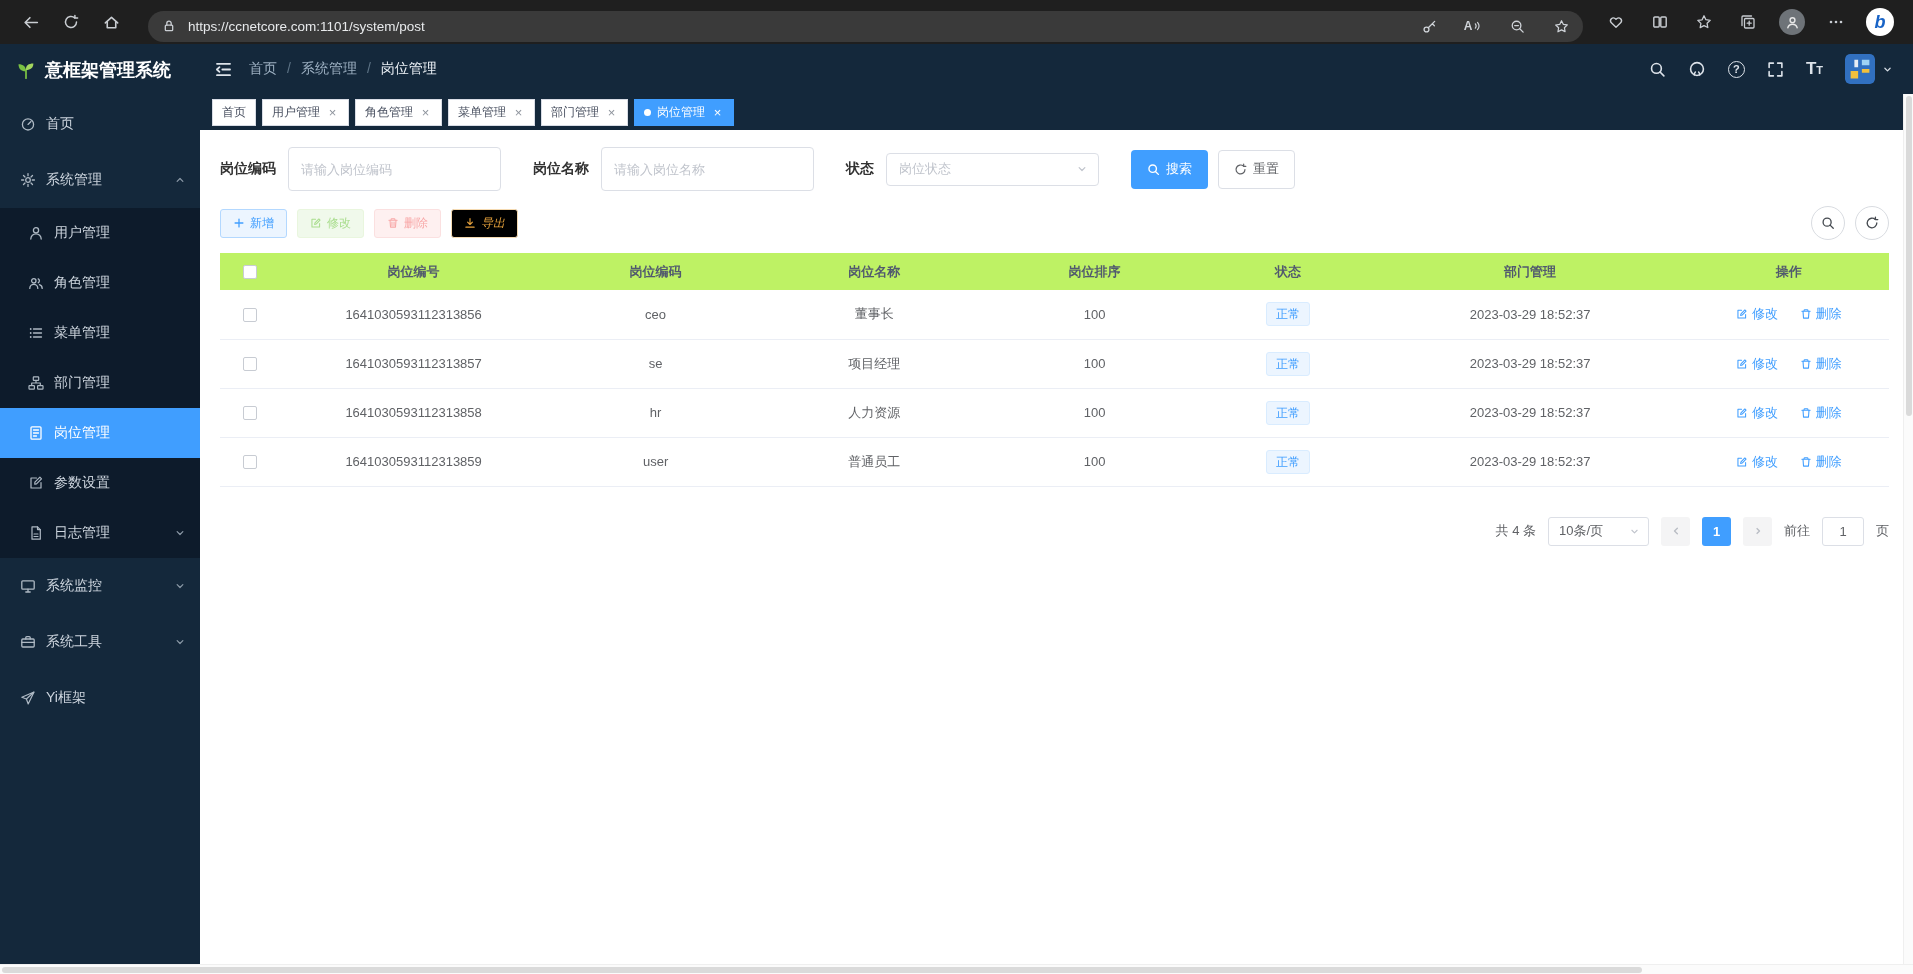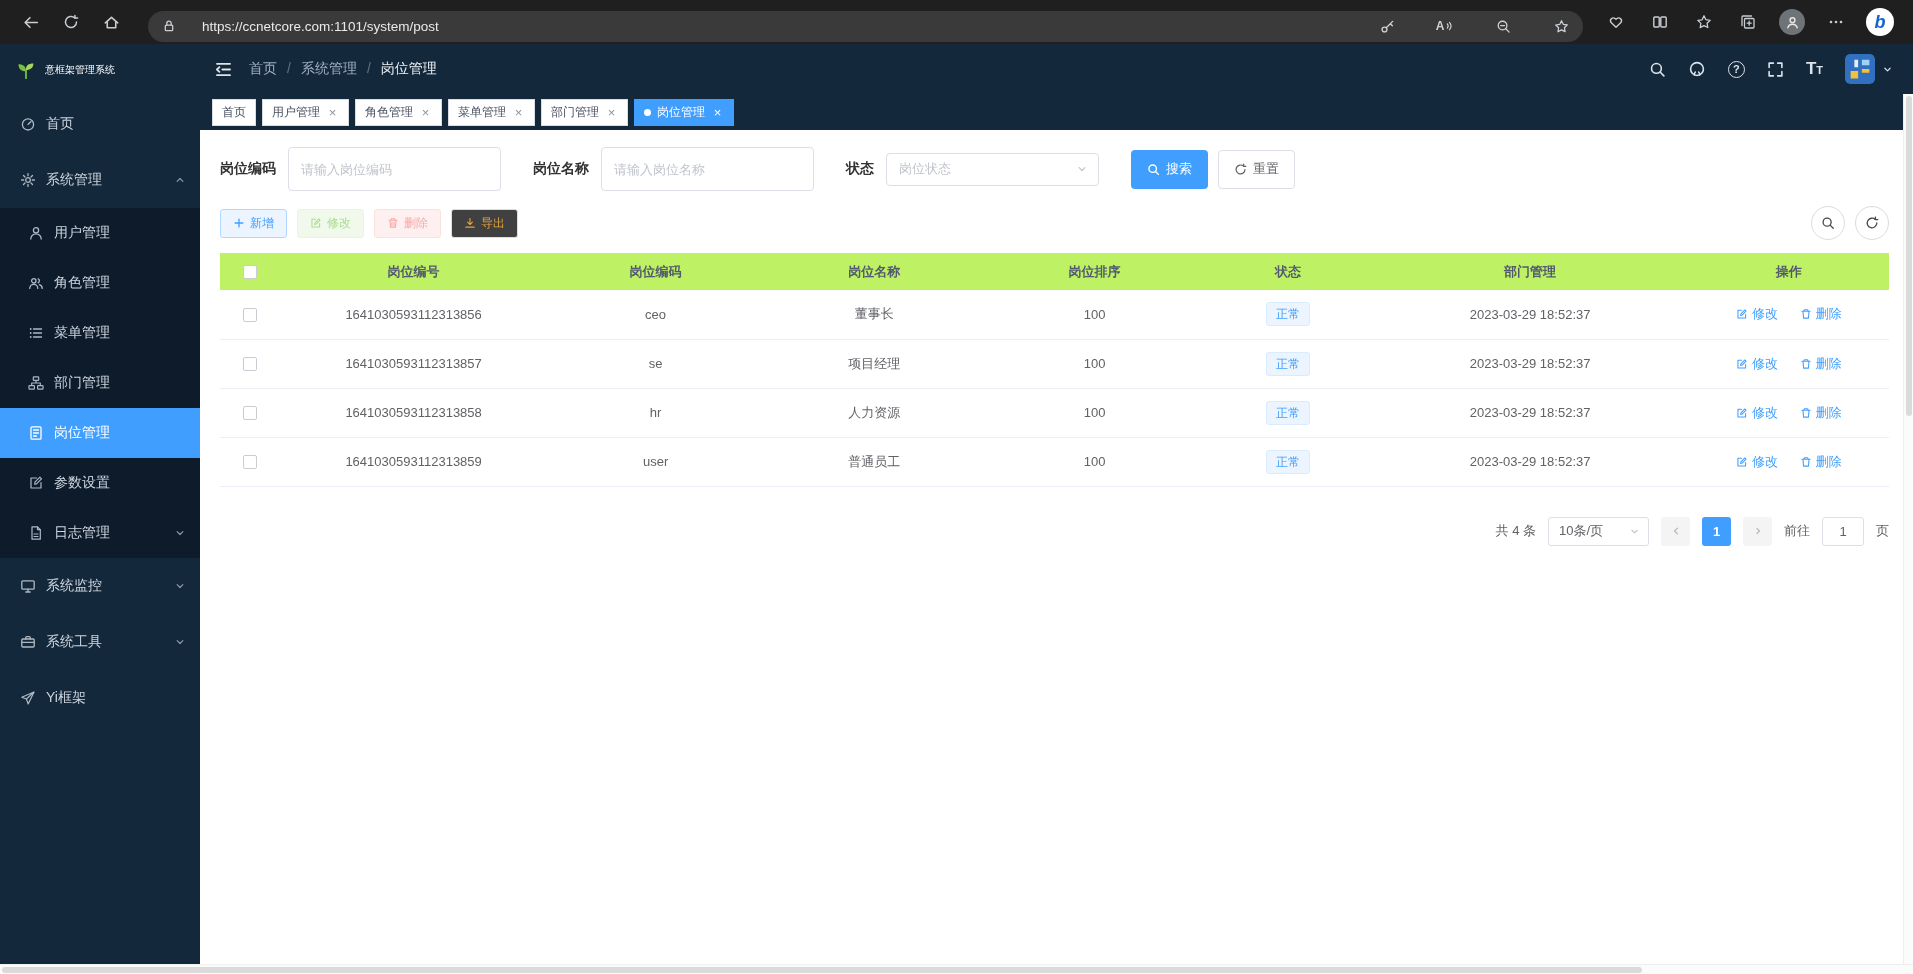--- a/index.html
+++ b/index.html
@@ -6,35 +6,35 @@
   html,body{background:#333;}
   .screen{position:relative;width:1913px;height:974px;background:#fff;overflow:hidden;
     font-family:"Liberation Sans","DejaVu Sans",sans-serif;}
   .svgi{display:block;}
 
   
   .browser-bar{position:absolute;top:0;left:0;right:0;height:44px;background:#1f1f1f;
     display:flex;align-items:center;padding:0 14px;gap:6px;color:#c9cdd2;}
   .b-btn{width:34px;height:34px;border-radius:6px;display:flex;align-items:center;justify-content:center;flex:0 0 auto;color:#c9cdd2;}
   .address-bar{flex:1;height:31px;background:#3a3a3a;border-radius:16px;margin:8px 8px 0 14px;
-    display:flex;align-items:center;padding:0 6px 0 14px;gap:26px;min-width:0;}
+    display:flex;align-items:center;padding:0 6px 0 14px;gap:12px;min-width:0;}
   .url-text{font-size:13.5px;color:#e8eaec;white-space:nowrap;overflow:hidden;}
   .address-spacer{flex:1;}
   .pill-ic{width:32px;height:27px;display:flex;align-items:center;justify-content:center;color:#cfd3d8;border-radius:6px;flex:0 0 auto;}
   .read-aloud{display:flex;align-items:center;gap:1px;font-size:12px;font-weight:bold;color:#cfd3d8;}
   .right-ic{width:38px;height:34px;display:flex;align-items:center;justify-content:center;color:#c9cdd2;flex:0 0 auto;border-radius:6px;}
   .profile-dot{width:26px;height:26px;border-radius:50%;background:#6e7378;display:flex;align-items:center;justify-content:center;color:#e8e8e8;}
   .bing-circle{width:28px;height:28px;border-radius:50%;background:#fff;color:#1863c6;
     font-weight:bold;font-size:18px;display:flex;align-items:center;justify-content:center;font-style:italic;}
 
   
   .app{position:absolute;top:44px;left:0;right:0;bottom:0;}
   .sidebar{position:absolute;left:0;top:0;bottom:10px;width:200px;background:#14283b;overflow:hidden;}
   .logo-row{height:52px;display:flex;align-items:center;gap:9px;padding-left:16px;}
-  .logo-title{color:#fff;font-size:10px;font-weight:normal;}
+  .logo-title{color:#fff;font-size:18px;font-weight:bold;}
   .m-item{height:56px;display:flex;align-items:center;gap:10px;padding:0 14px 0 20px;cursor:pointer;
     font-size:14px;color:#cdd5de;}
   .m-item .grow{flex:1;}
   .m-icon{width:16px;height:16px;color:#aeb9c4;flex:0 0 auto;}
   .chev{color:#8b99a7;flex:0 0 auto;}
   .submenu{background:#0d1b2b;}
   .submenu .m-item{height:50px;padding-left:28px;}
   .m-item.active{background:#409eff;color:#fff;}
   .m-item.active .m-icon{color:#fff;}
 
@@ -82,21 +82,21 @@
     padding:0 15px;cursor:pointer;border:1px solid transparent;}
   .btn.primary{background:#409eff;color:#fff;margin-right:10px;}
   .btn.plain{background:#fff;border-color:#dcdfe6;color:#606266;}
 
   .toolbar-row{display:flex;align-items:center;margin-top:15px;}
   .chip{height:29px;border-radius:3px;font-size:12px;display:inline-flex;align-items:center;gap:5px;
     padding:0 12px;margin-right:10px;border:1px solid;cursor:pointer;}
   .chip.add{background:#ecf5ff;border-color:#b3d8ff;color:#409eff;}
   .chip.edit{background:#f0f9eb;border-color:#e9f6de;color:#a9dd8d;cursor:not-allowed;}
   .chip.del{background:#fef0f0;border-color:#fbe0e0;color:#f8a8a8;cursor:not-allowed;}
-  .chip.exp{background:#404040;border-color:#f5dab1;color:#e6a23c;}
+  .chip.exp{background:#000000;border-color:#f5dab1;color:#e6a23c;font-style:italic;}
   .tool-right{margin-left:auto;display:flex;gap:10px;}
   .circle-btn{width:34px;height:34px;border-radius:50%;border:1px solid #d9dce1;background:#fff;
     display:flex;align-items:center;justify-content:center;color:#44494f;cursor:pointer;}
 
   table{width:100%;border-collapse:collapse;margin-top:13px;table-layout:fixed;}
   th{background:#bef264;color:#515a6e;font-weight:bold;font-size:13px;height:37px;text-align:center;}
   td{height:49px;color:#606266;font-size:13px;text-align:center;border-bottom:1px solid #ebeef5;}
   .cbx{width:14px;height:14px;appearance:none;-webkit-appearance:none;border:1px solid #c8ccd3;
     border-radius:2px;background:#fff;cursor:pointer;vertical-align:middle;}
   .tag{display:inline-block;height:24px;line-height:22px;padding:0 9px;background:#ecf5ff;

